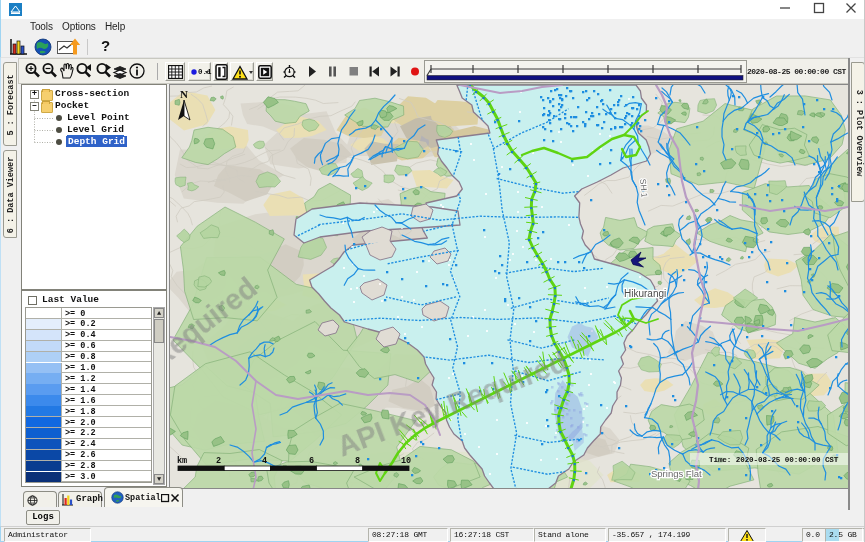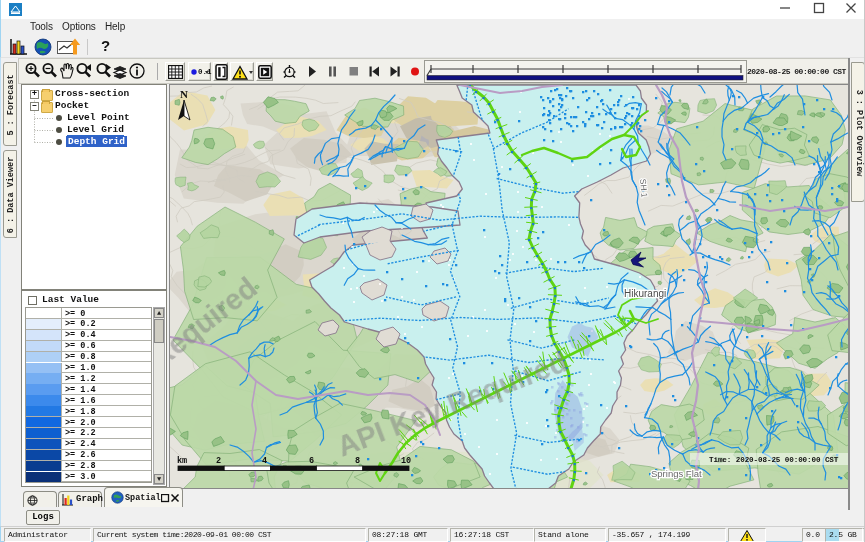--- a/index.html
+++ b/index.html
@@ -2069,21 +2069,20 @@
       </svg>
     <svg class="abs" style="left:66px;top:6px;" width="9" height="9">
         <path d="M0.5,0.5 L7.5,7.5 M7.5,0.5 L0.5,7.5" stroke="#111" stroke-width="1.5"></path>
       </svg>
   </div>
   <div id="logsbtn" class="abs">Logs</div>
 </div>
 
 <div id="statusbar" class="abs">
   <div class="scell" style="left:3px;width:87px;">Administrator</div>
-  <div class="scell" style="left:92px;width:273px;letter-spacing:-0.45px;">Current system time:2020-09-01 00:00 CST</div>
   <div class="scell" style="left:367px;width:80px;">08:27:18 GMT</div>
   <div class="scell" style="left:449px;width:84px;">16:27:18 CST</div>
   <div class="scell" style="left:533px;width:72px;">Stand alone</div>
   <div class="scell" style="left:607px;width:118px;">-35.657 , 174.199</div>
   <div class="scell" style="left:727px;width:38px;text-align:center;padding:0;"><svg width="14" height="12" viewBox="0 0 14 12" style="margin-top:1px;">
         <path d="M7,0.5 L13.5,11.5 L0.5,11.5 Z" fill="#ffe11a" stroke="#111" stroke-width="1"></path>
         <line x1="7" y1="4" x2="7" y2="8" stroke="#111" stroke-width="1.4"></line>
         <circle cx="7" cy="9.8" r="0.9" fill="#111"></circle>
       </svg></div>
   <div class="scell" style="left:801px;width:66px;">0.0 MB/s</div>

